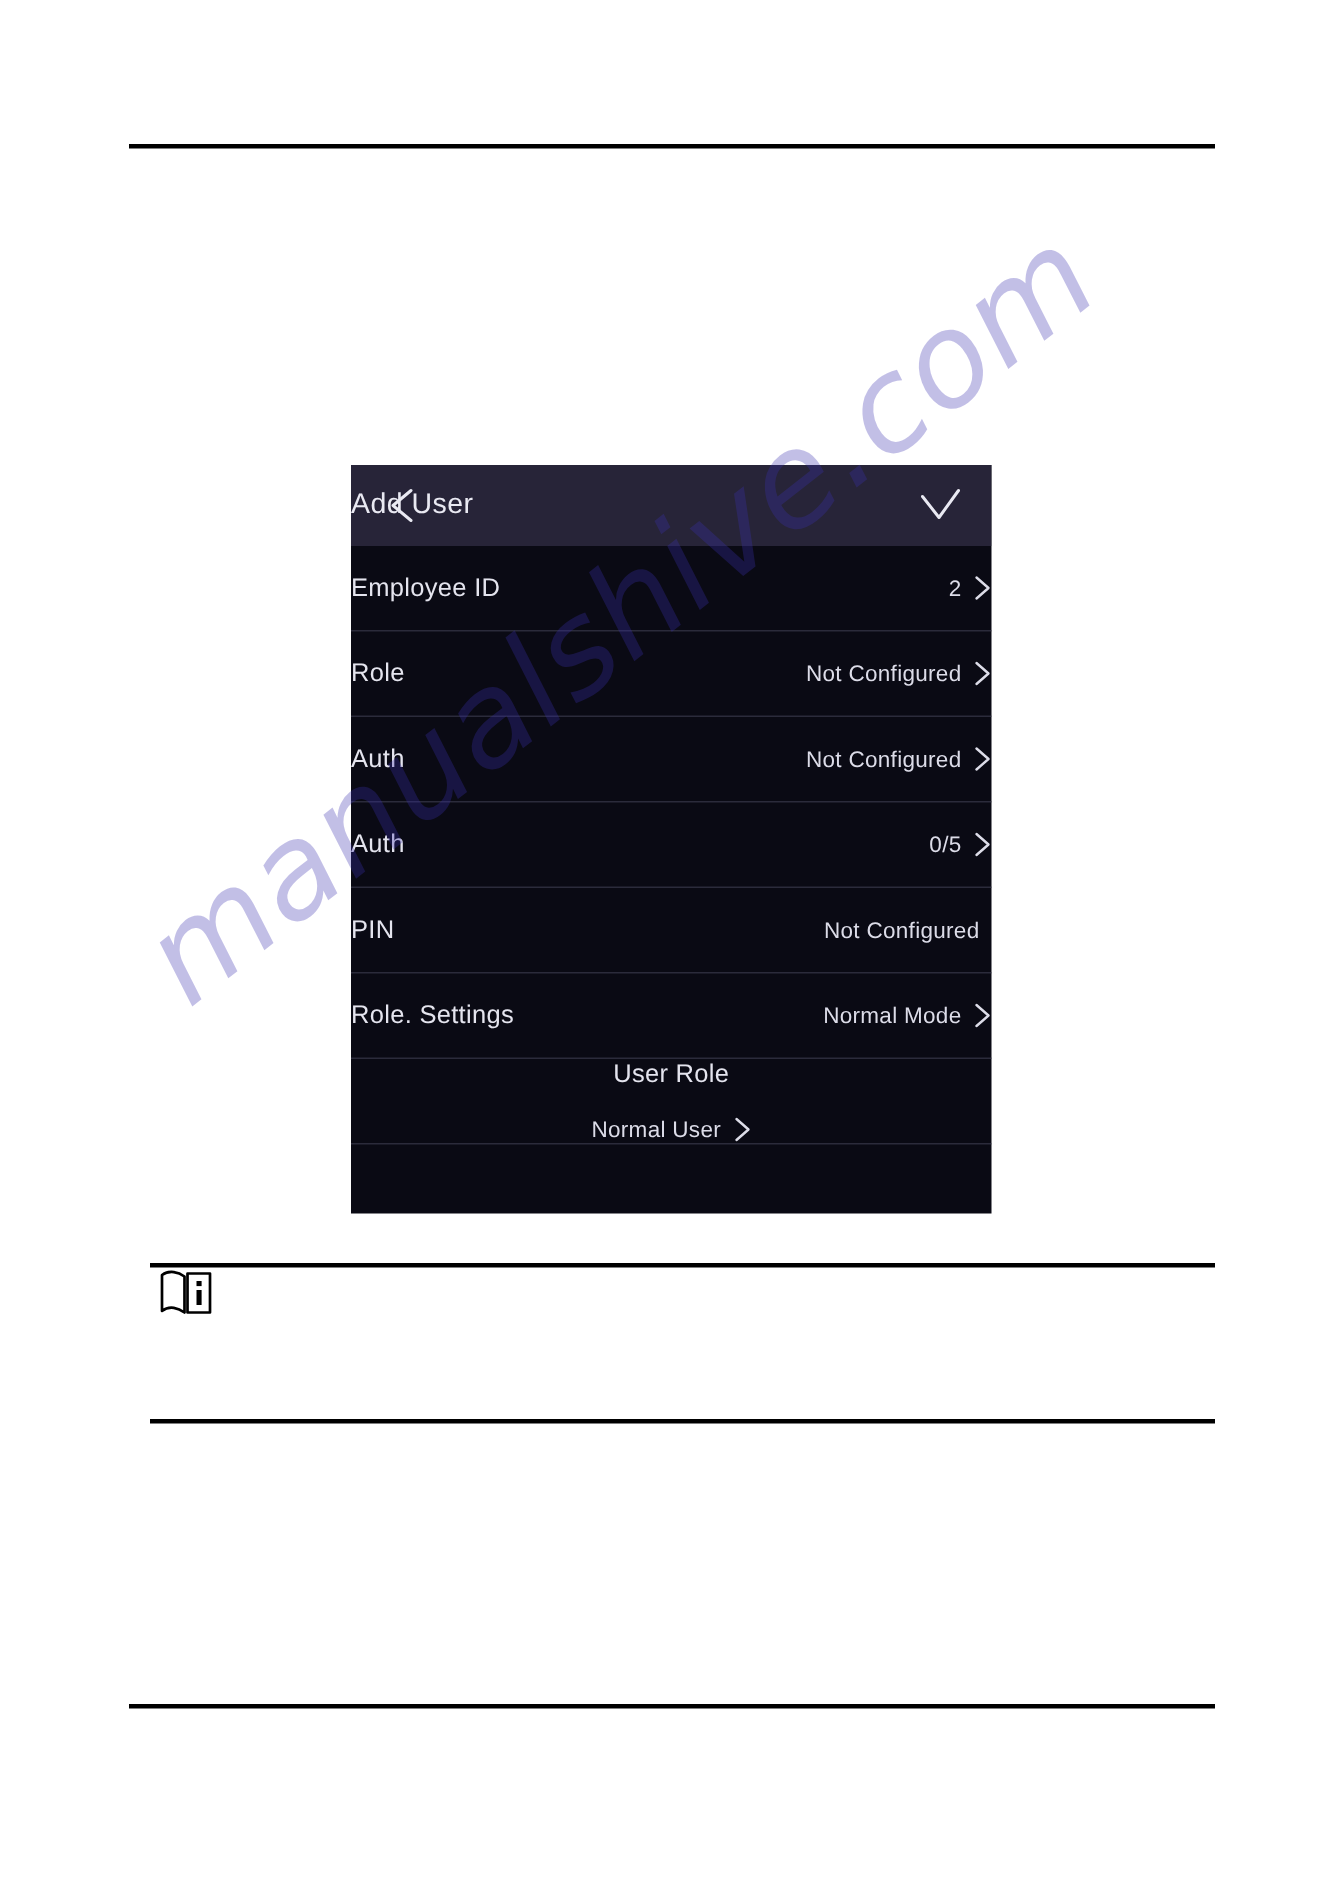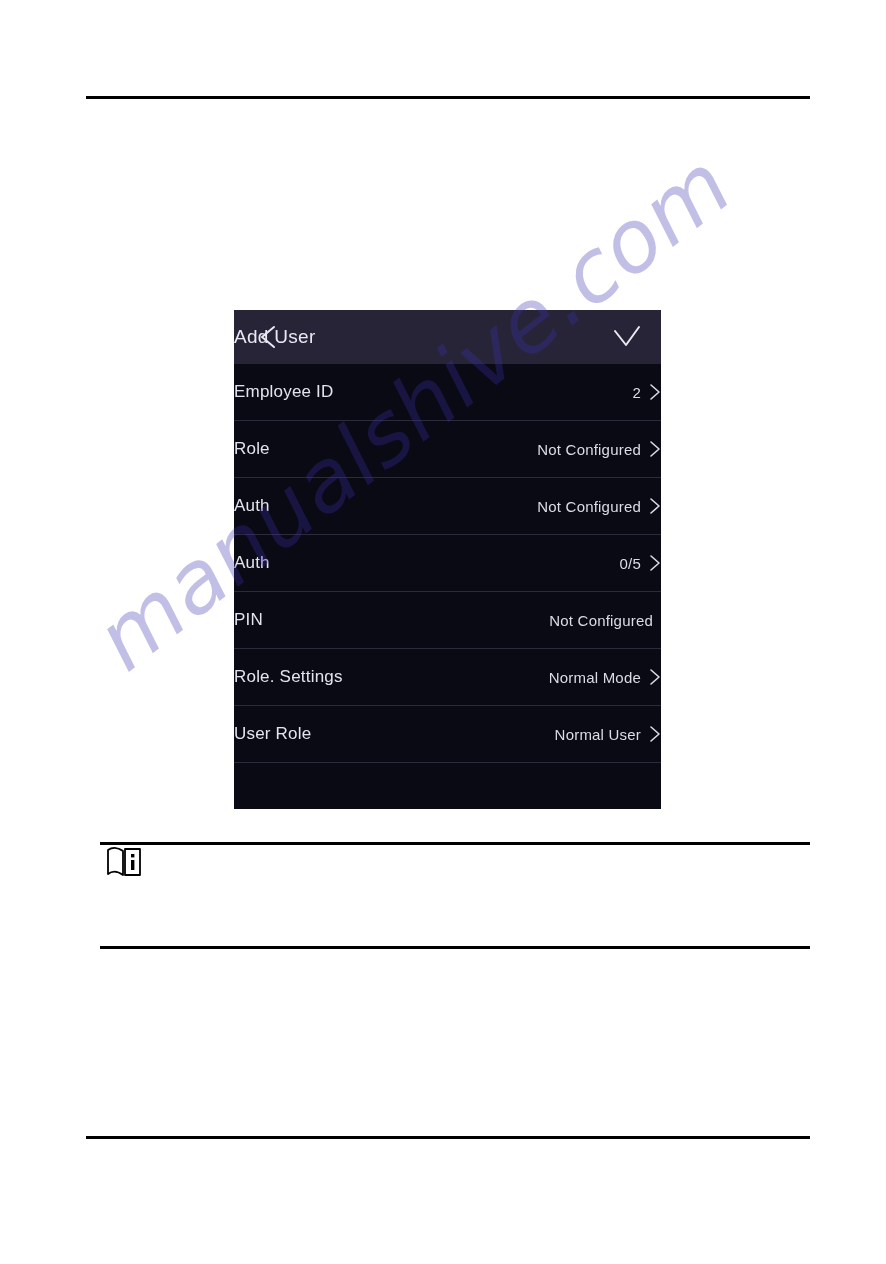--- a/index.html
+++ b/index.html
@@ -96,21 +96,21 @@
   }
 
   .row {
     height: 57px;
     display: flex;
     align-items: center;
     justify-content: space-between;
     border-bottom: 1px solid #2b2b3b;
     box-sizing: border-box;
   }
-  .row:last-of-type { border-bottom: 1px solid #2b2b3b; }
+  .row:last-of-type { border-bottom: 1px solid #2b2b3b; flex-direction: column; }
 
   .row-label {
     font-size: 17px;
     color: #e4e4ee;
     font-weight: 400;
     letter-spacing: 0.2px;
   }
   .row-right {
     display: flex;
     align-items: center;

